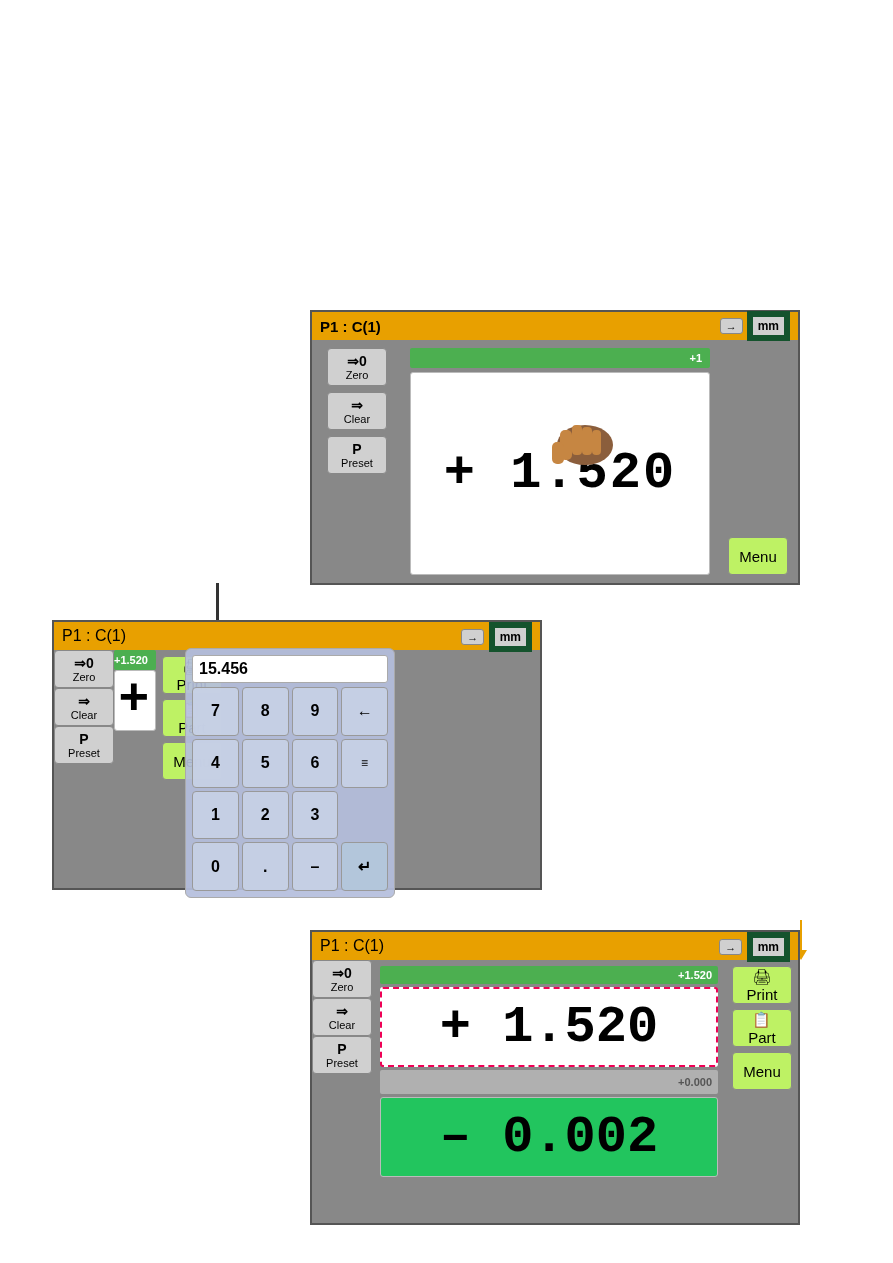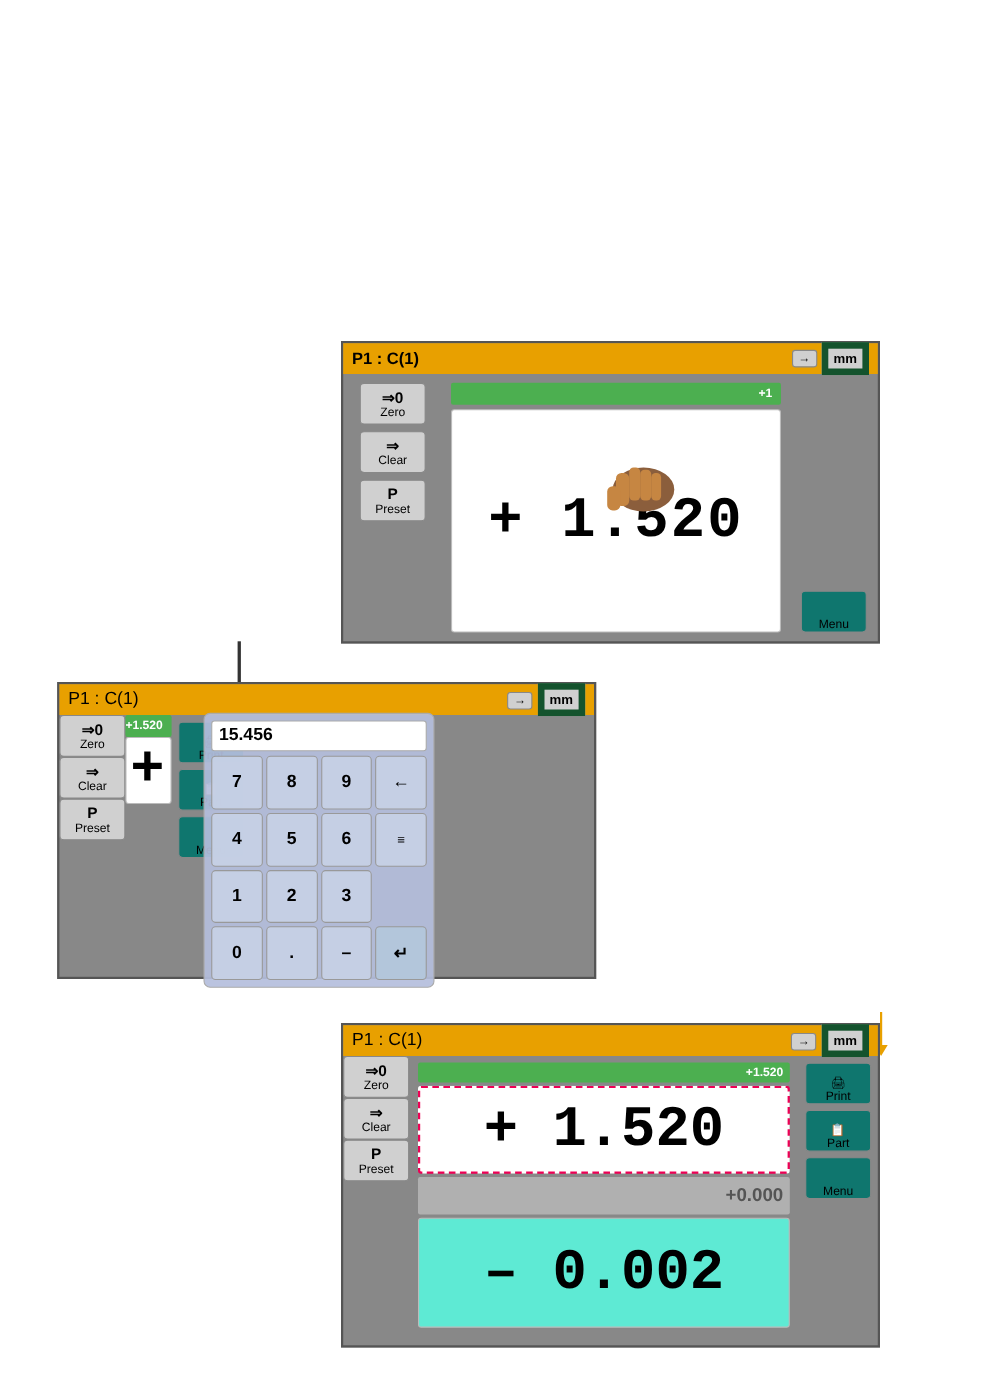--- a/index.html
+++ b/index.html
@@ -123,32 +123,32 @@
     }
     .dro-top .right-col {
       width: 80px;
       display: flex;
       flex-direction: column;
       align-items: center;
       padding: 8px 6px;
       justify-content: flex-end;
     }
     .dro-btn-right {
-      background: #0f766e;
+      background: #bef264;
       border: 1px solid #888;
       border-radius: 4px;
       width: 60px;
       min-height: 38px;
-      font-size: 11px;
+      font-size: 15px;
       text-align: center;
       cursor: pointer;
       display: flex;
       flex-direction: column;
       align-items: center;
-      justify-content: flex-end;
+      justify-content: center;
       color: #000;
     }
 
     
     .dro-mid {
       position: absolute;
       top: 620px;
       left: 52px;
       width: 490px;
       height: 270px;
@@ -264,35 +264,35 @@
       display: flex;
       align-items: center;
       justify-content: center;
       font-size: 52px;
       font-weight: bold;
       font-family: 'Courier New', monospace;
       color: #000;
     }
     .gray-bar {
       background: #b0b0b0;
-      height: 34px;
+      height: 24px;
       border-radius: 2px;
       display: flex;
       align-items: center;
       justify-content: flex-end;
       padding-right: 6px;
       color: #555;
-      font-size: 17px;
+      font-size: 11px;
       font-weight: bold;
     }
     .display-box-bot {
-      background: #5eead4;
+      background: #22c55e;
       border: 1px solid #bbb;
       border-radius: 3px;
-      height: 100px;
+      height: 80px;
       display: flex;
       align-items: center;
       justify-content: center;
       font-size: 52px;
       font-weight: bold;
       font-family: 'Courier New', monospace;
       color: #000;
     }
 
     

